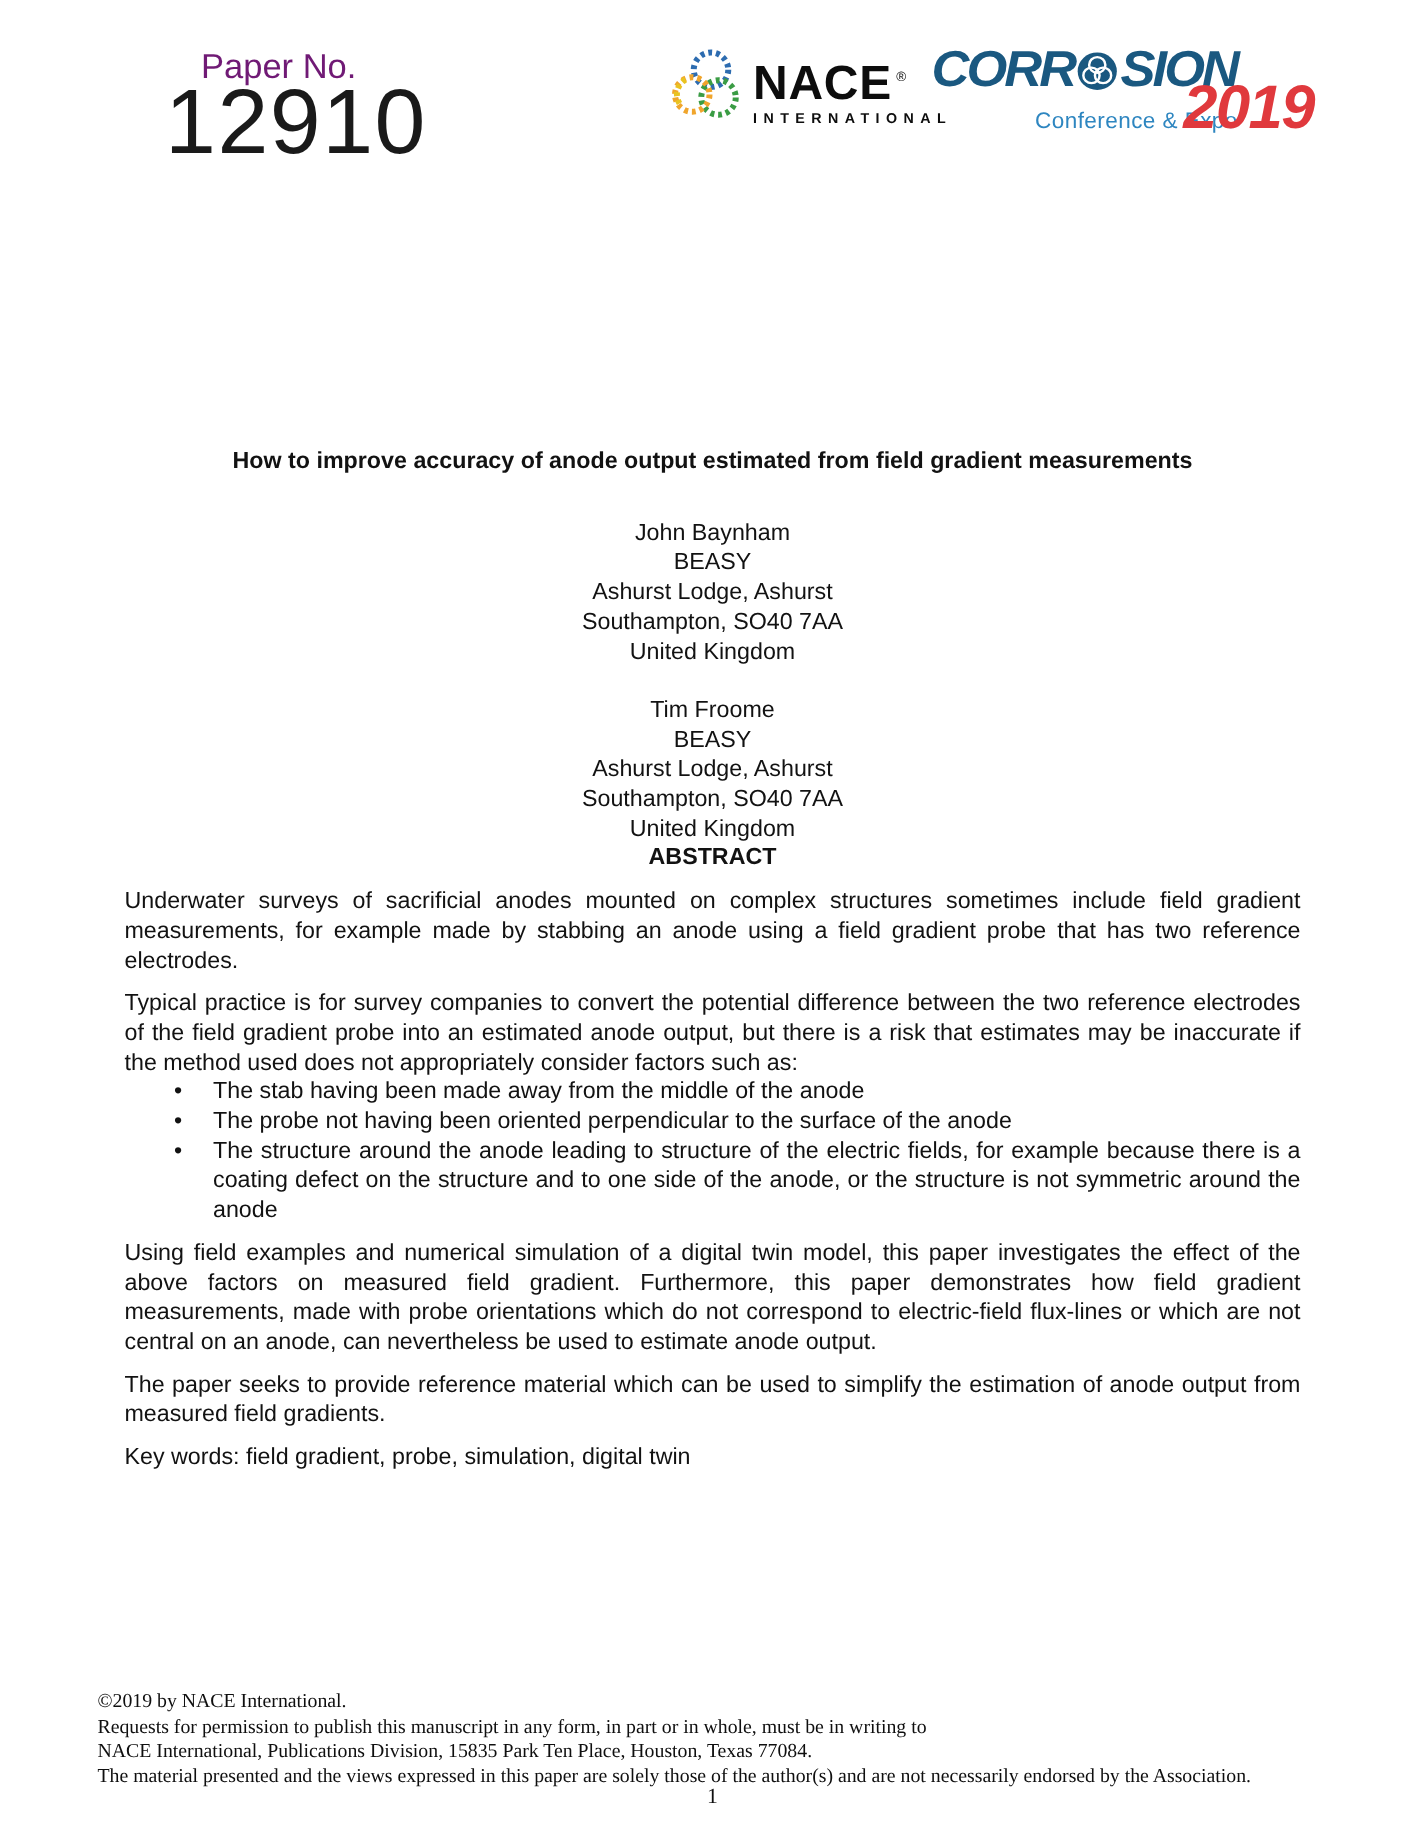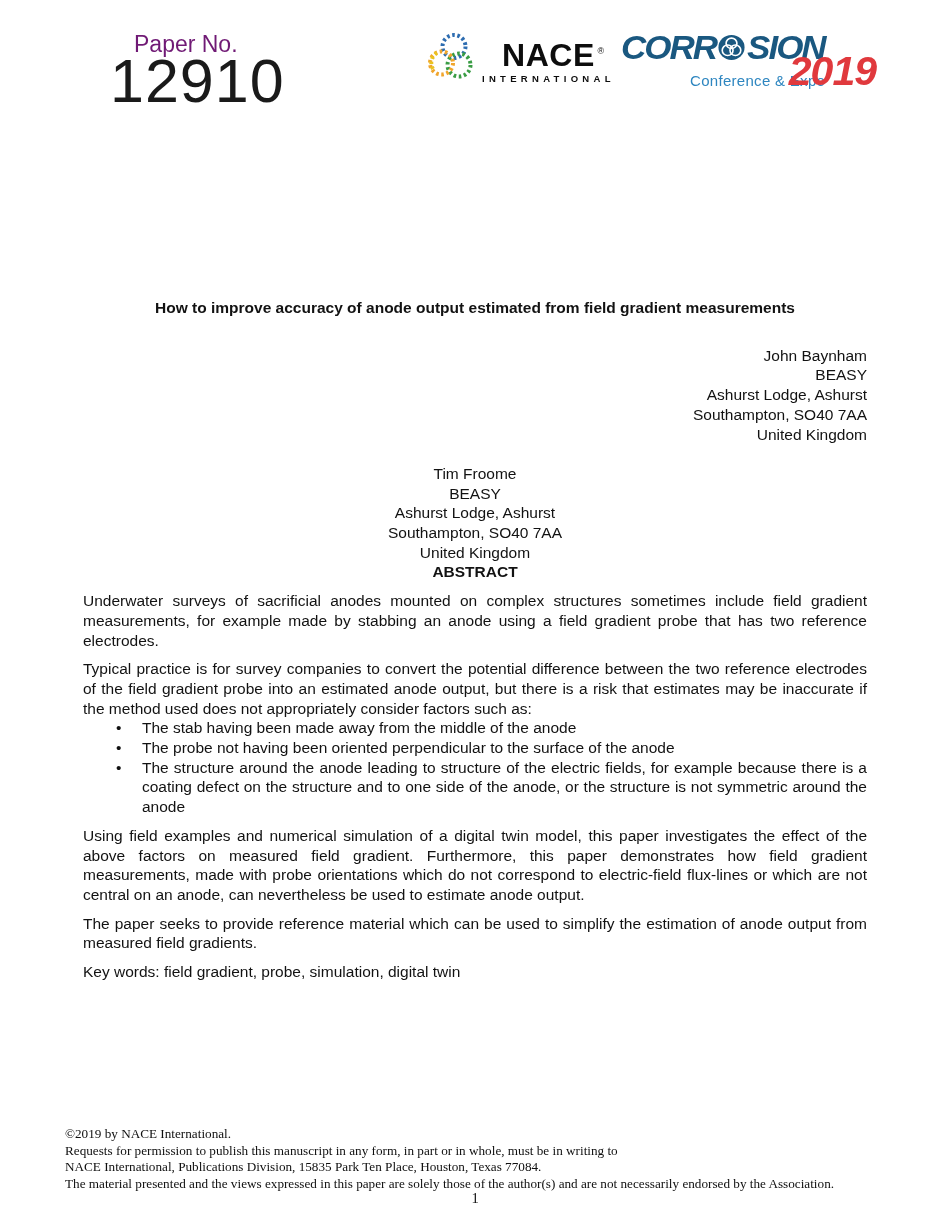--- a/index.html
+++ b/index.html
@@ -12,41 +12,41 @@
     font-family:"Liberation Sans", sans-serif;
     color:#121212;
     overflow:hidden;
   }
 
   
   .paper-no { position:absolute; left:110px; top:31px; }
   .paper-no-label { font-size:23px; line-height:26px; color:#701a75;margin-left:24px; }
   .paper-no-value { font-size:61px; line-height:48px; color:#1a1a1a; letter-spacing:1px; }
 
-  .nace-logo { position:absolute; left:427px; top:31px; display:flex; align-items:flex-start;text-align:center; }
+  .nace-logo { position:absolute; left:447px; top:31px; display:flex; align-items:flex-start; }
   .nace-knot { width:50px; height:57px; }
   .nace-text { margin-left:5px; padding-top:9px; }
   .nace-word { font-size:32px; font-weight:800; line-height:30px; color:#0d0d0d; letter-spacing:0.5px; position:relative; display:inline-block; }
   .nace-reg { position:absolute; right:-10px; top:-4px; font-size:9px; font-weight:400; }
   .nace-sub { font-size:9.5px; font-weight:700; letter-spacing:4.3px; color:#0d0d0d; margin-top:3px; white-space:nowrap; }
 
   .corrosion-logo { position:absolute; left:621px; top:28px; width:252px; height:70px; }
   .corrosion-word { display:flex; align-items:center; font-style:italic; font-weight:800; font-size:35px; line-height:38px; letter-spacing:-2px; white-space:nowrap; transform:scaleY(0.96); }
   .corrosion-knot { width:29px; height:29px; margin:0 1px; flex:0 0 auto; }
   .corrosion-sub { position:absolute; left:69px; top:44px; font-size:15px; font-weight:400; letter-spacing:0.3px; white-space:nowrap; }
   .corrosion-year { position:absolute; right:-3px; top:23px; font-style:italic; font-weight:700; font-size:41px; line-height:40px; letter-spacing:-1px; }
 
   
   .body {
     position:absolute; left:83px; top:298px; width:784px;
     font-size:15.5px; line-height:19.7px; text-align:justify;
   }
   .doc-title { text-align:center; font-weight:bold; margin-bottom:28px; }
   .author-block { text-align:center; }
-  .author-block.first { margin-bottom:19.7px;text-align:right; }
+  .author-block.first { margin-bottom:19.7px; }
   .abstract-heading { text-align:center; font-weight:bold; }
   .para { margin-top:9px; }
   .bullet-list { list-style:none; margin:0; padding:0 0 0 59px; }
   .bullet-list li { position:relative; text-align:justify; }
   .bullet-list li::before { content:"\2022"; position:absolute; left:-26px; font-size:15.5px; }
 
   
   .footer {
     position:absolute; left:65px; top:1126px; width:800px;
     font-family:"Liberation Serif", serif;

